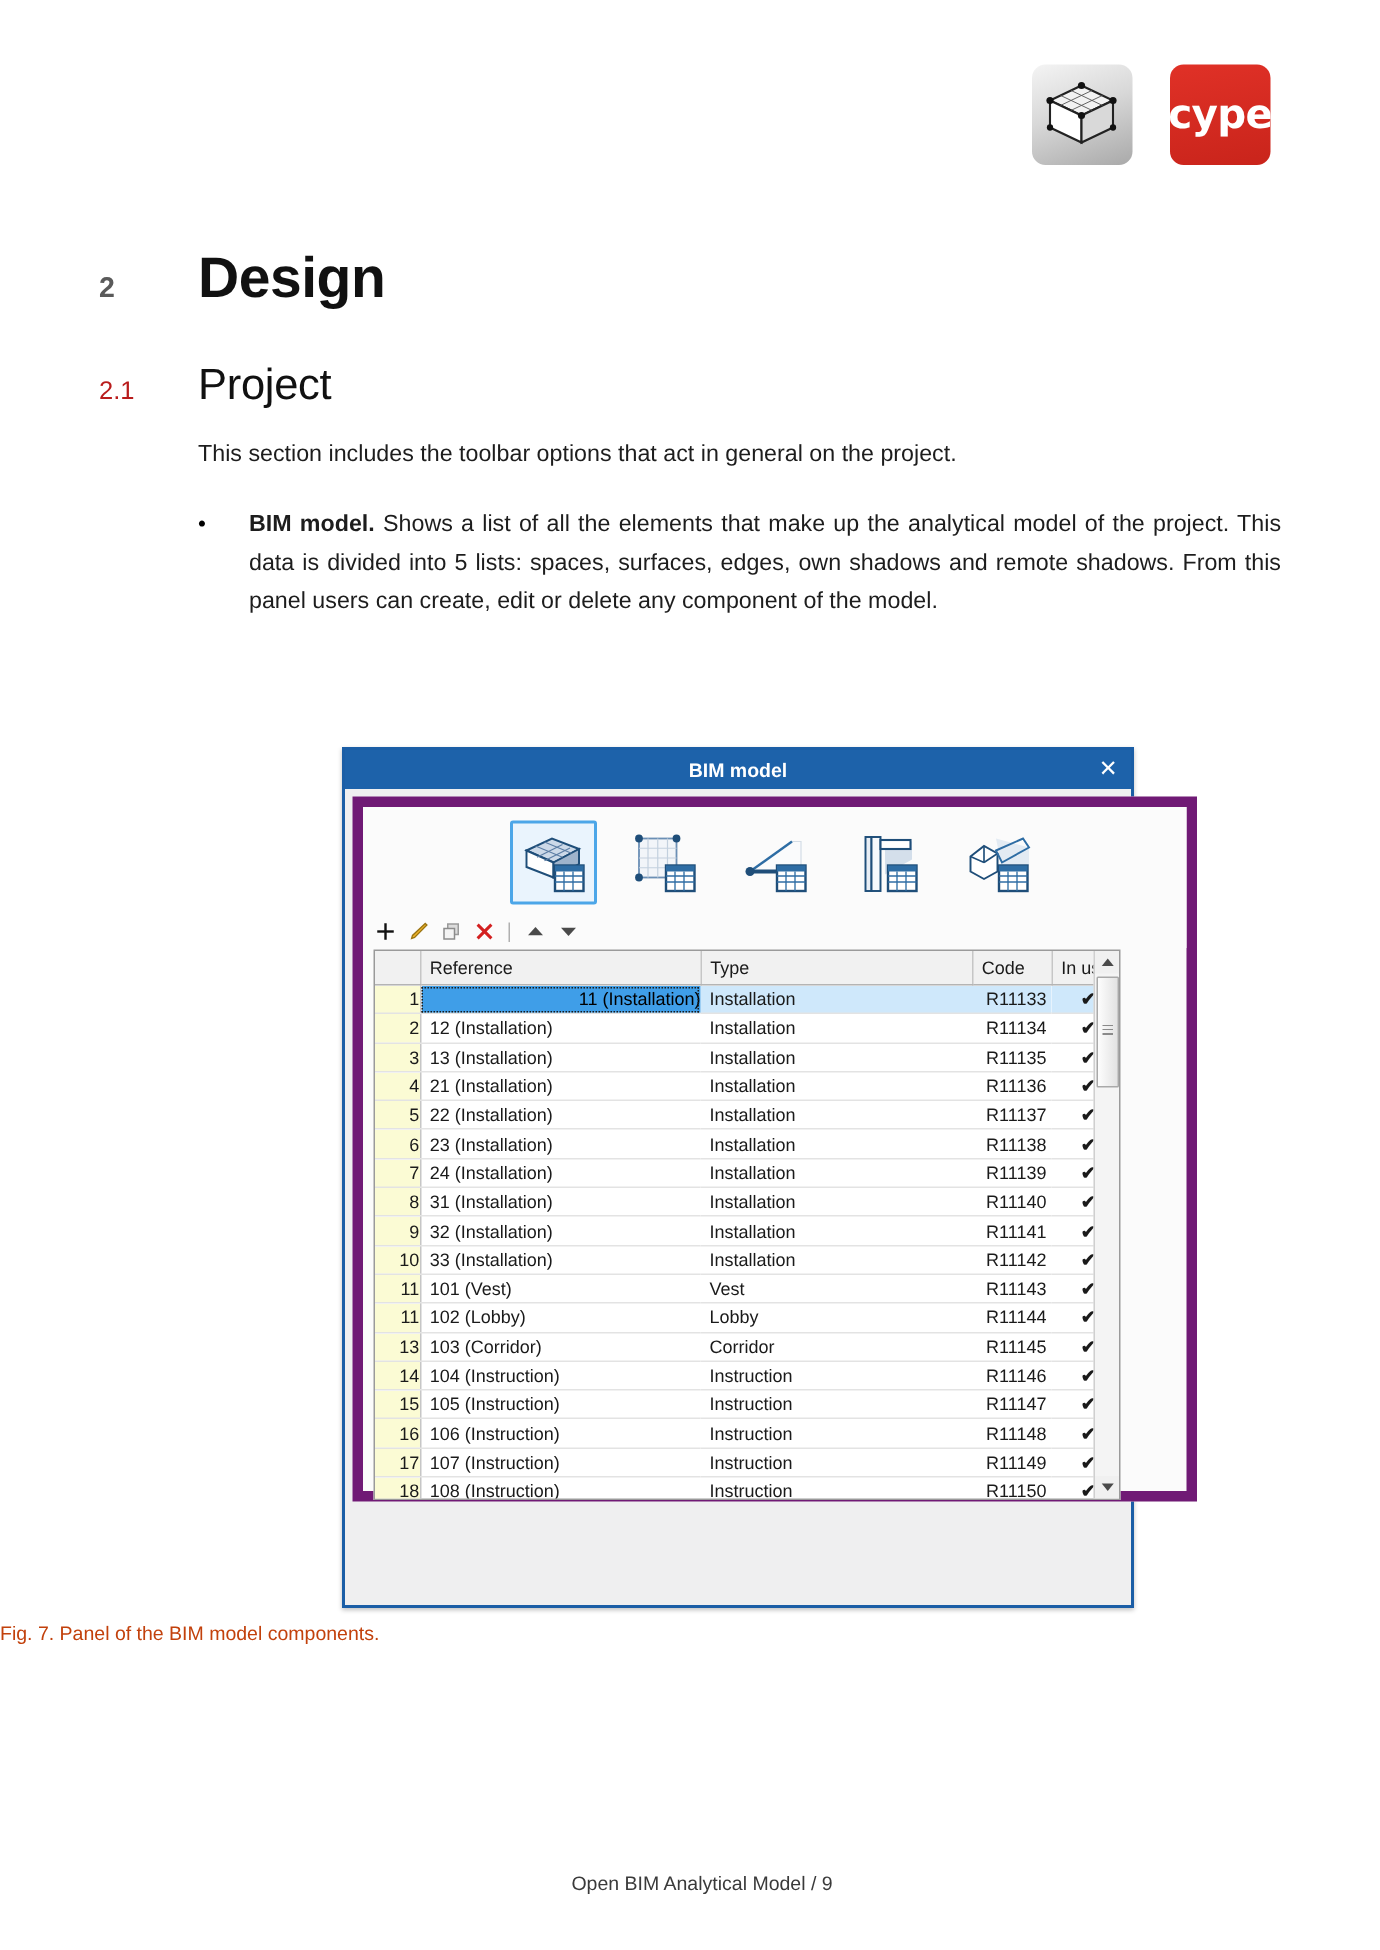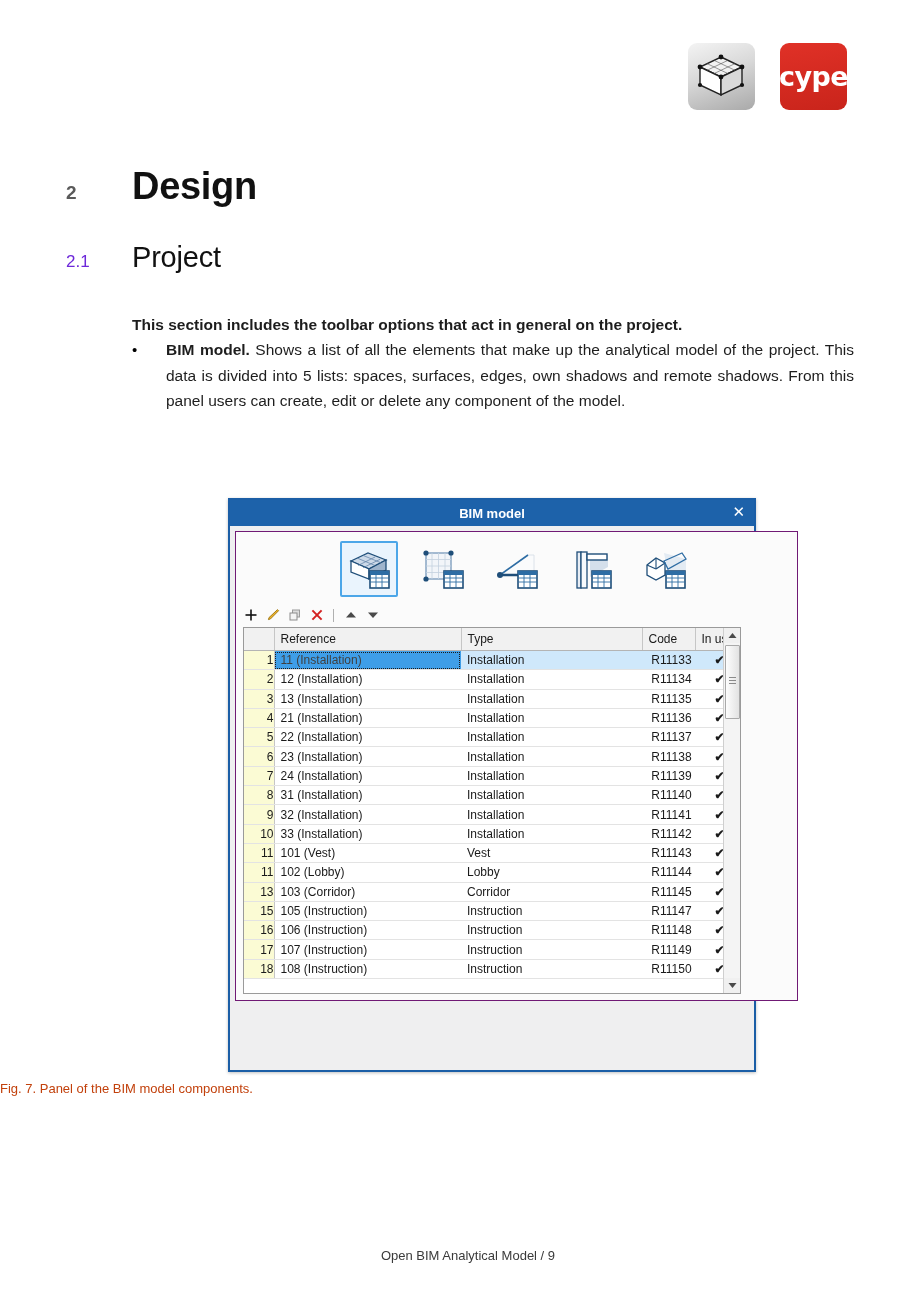--- a/index.html
+++ b/index.html
@@ -72,38 +72,37 @@
   .h2-row {
     position: absolute;
     left: 66px;
     top: 241px;
     display: flex;
     align-items: baseline;
   }
   .h2-num {
     width: 66px;
     font-size: 17px;
-    color: #6d28d9;
+    color: #b91c1c;
   }
   .h2-text {
     font-size: 29px;
     color: #111111;
     letter-spacing: -0.2px;
   }
 
   
   .para {
     position: absolute;
     left: 132px;
-    top: 314px;
+    top: 292px;
     width: 722px;
     font-size: 15.5px;
     line-height: 22px;
     color: #1d1d1d;
-    font-weight: bold;
   }
   .bullet-block {
     position: absolute;
     left: 132px;
     top: 337px;
     width: 722px;
     display: flex;
   }
   .bullet-dot {
     width: 34px;
@@ -157,21 +156,21 @@
     font-family: "DejaVu Sans", sans-serif;
   }
 
   .dlg-body {
     position: absolute;
     left: 5px;
     top: 31px;
     width: 563px;
     height: 470px;
     background: #fbfbfb;
-    border: 1px solid #701a75;
+    border: 7px solid #701a75;
     box-sizing: border-box;
   }
 
   
   .cat-strip {
     height: 70px;
     display: flex;
     align-items: center;
     justify-content: center;
     gap: 16px;
@@ -274,23 +273,24 @@
     border-right: 1px solid #c6c6c6;
     color: #2a2a2a;
   }
   th.hdr-n { background: #f1f1f1; }
   td.cell-code { text-align: center; padding-left: 0; }
   td.cell-use  { text-align: center; padding-left: 0; color: #17851b; font-weight: bold; }
   tr.sel td { background: #cfe8fb; }
   tr.sel td.cell-n { background: #fbfbd4; }
   tr.sel td.cell-ref {
     background: #3f9ee8;
-    color: #404040;
+    color: #000000;
     outline: 1px dotted #1a1a1a;
     outline-offset: -2px;
+    text-align: right;
   }
 
   
   .vscroll {
     width: 16px;
     background: #f4f4f4;
     border-left: 1px solid #cfcfcf;
     position: relative;
     flex: 0 0 16px;
   }
@@ -682,20 +682,27 @@
                 <td class="cell-use">✔</td>
               </tr>
               <tr>
                 <td class="cell-n">13</td>
                 <td class="cell-ref">103 (Corridor)</td>
                 <td>Corridor</td>
                 <td class="cell-code">R11145</td>
                 <td class="cell-use">✔</td>
               </tr>
               <tr>
+                <td class="cell-n">14</td>
+                <td class="cell-ref">104 (Instruction)</td>
+                <td>Instruction</td>
+                <td class="cell-code">R11146</td>
+                <td class="cell-use">✔</td>
+              </tr>
+              <tr>
                 <td class="cell-n">15</td>
                 <td class="cell-ref">105 (Instruction)</td>
                 <td>Instruction</td>
                 <td class="cell-code">R11147</td>
                 <td class="cell-use">✔</td>
               </tr>
               <tr>
                 <td class="cell-n">16</td>
                 <td class="cell-ref">106 (Instruction)</td>
                 <td>Instruction</td>

